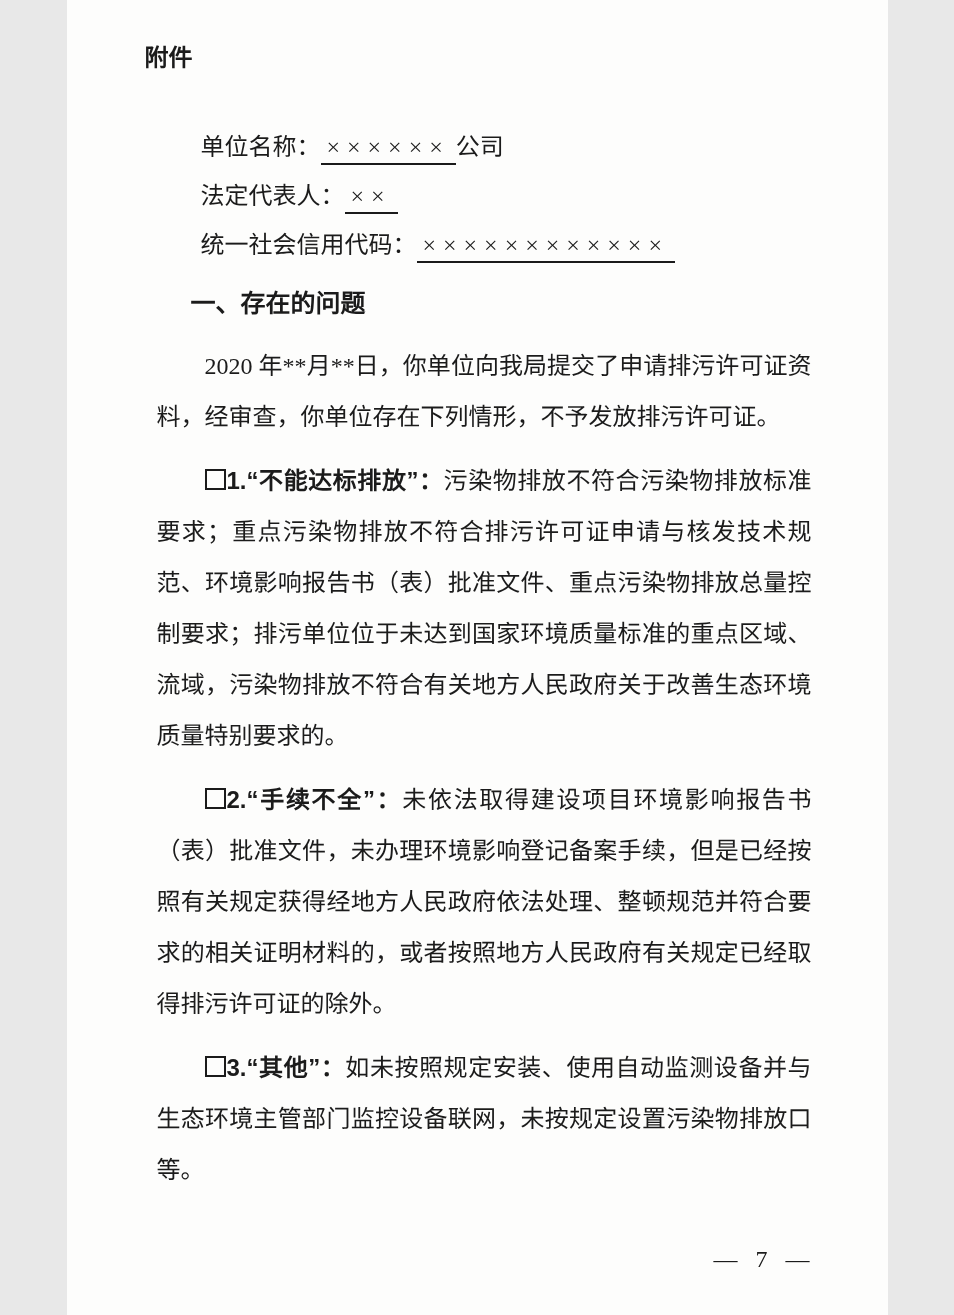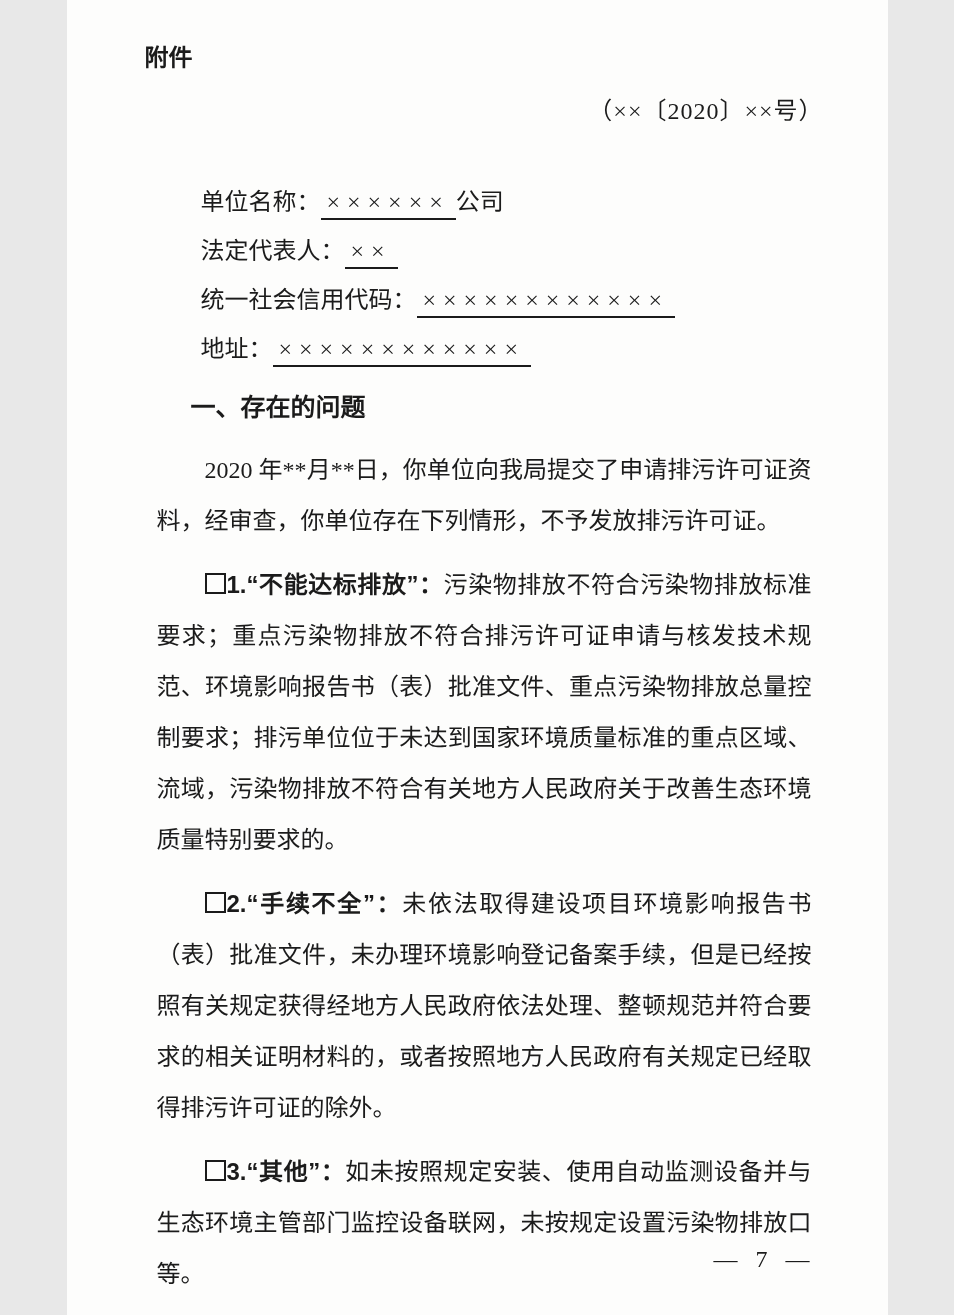--- a/index.html
+++ b/index.html
@@ -91,34 +91,30 @@
   }
 </style>
 </head>
 <body>
 
 <div class="page">
 
   <div class="attachment">附件</div>
 
 
-  <div class="doc-number">（××〔2020〕××号）</div>
 
   <div class="fields">
     <div class="field">
       <span>单位名称：</span><span class="fvalue">××××××</span><span>公司</span>
     </div>
     <div class="field">
       <span>法定代表人：</span><span class="fvalue">××</span><span></span>
     </div>
     <div class="field">
       <span>统一社会信用代码：</span><span class="fvalue">××××××××××××</span><span></span>
-    </div>
-    <div class="field">
-      <span>地址：</span><span class="fvalue">××××××××××××</span><span></span>
     </div>
   </div>
 
   <h2 class="section-heading">一、存在的问题</h2>
 
   <p class="para">2020 年**月**日，你单位向我局提交了申请排污许可证资料，经审查，你单位存在下列情形，不予发放排污许可证。</p>
 
   <p class="para">
     <span class="checkbox"></span><span class="lead">1.“不能达标排放”：</span><span>污染物排放不符合污染物排放标准要求；重点污染物排放不符合排污许可证申请与核发技术规范、环境影响报告书（表）批准文件、重点污染物排放总量控制要求；排污单位位于未达到国家环境质量标准的重点区域、流域，污染物排放不符合有关地方人民政府关于改善生态环境质量特别要求的。</span>
   </p>

